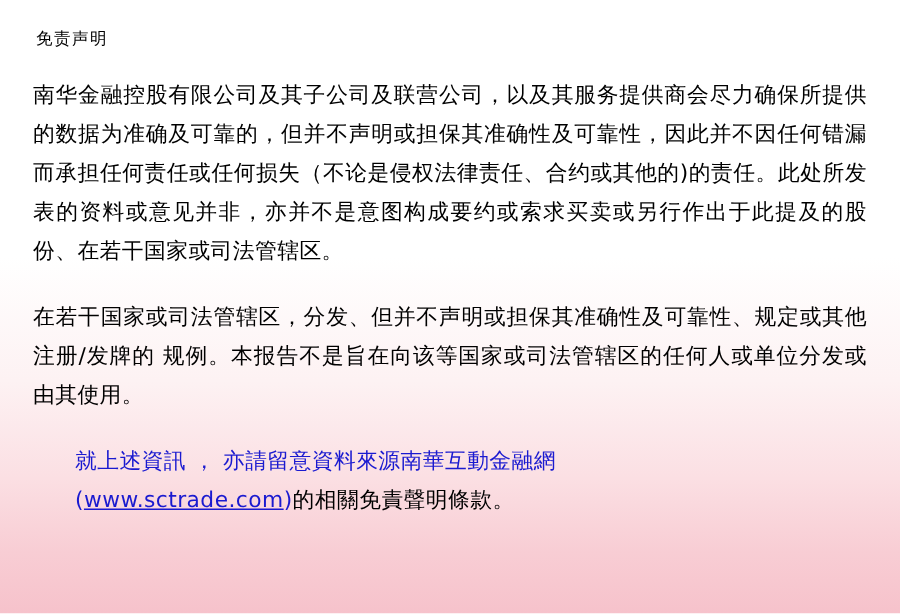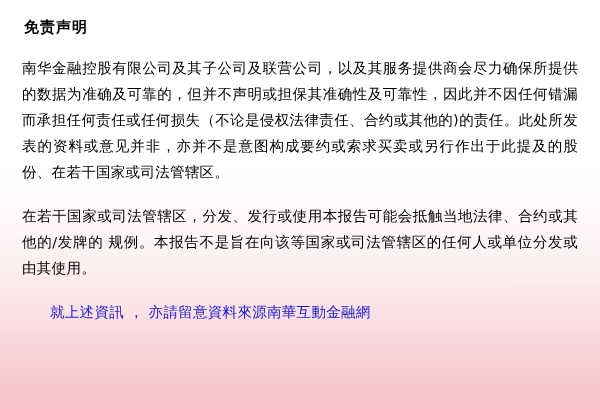--- a/index.html
+++ b/index.html
@@ -14,22 +14,22 @@
   }
   #page {
     position: relative;
     width: 600px;
     height: 409px;
     box-sizing: border-box;
     background: linear-gradient(to bottom, #ffffff 0%, #ffffff 42%, #fdf2f3 62%, #fbdfe3 78%, #f8cdd4 90%, #f6c2cb 100%);
     padding: 16px 22px 0 22px;
   }
   .doc-title {
-    font-size: 15px;
-    font-weight: bold;
+    font-size: 11px;
+    font-weight: normal;
     color: #000000;
     letter-spacing: 1px;
     margin: 2px 0 18px 2px;
   }
   .para {
     font-size: 14.5px;
     line-height: 26px;
     color: #000000;
     text-align: justify;
     margin: 0 0 18px 0;
@@ -54,19 +54,22 @@
 </style>
 </head>
 <body>
 
 <div id="page">
 
   <div class="doc-title">免责声明</div>
 
   <p class="para">南华金融控股有限公司及其子公司及联营公司，以及其服务提供商会尽力确保所提供的数据为准确及可靠的，但并不声明或担保其准确性及可靠性，因此并不因任何错漏而承担任何责任或任何损失（不论是侵权法律责任、合约或其他的)的责任。此处所发表的资料或意见并非，亦并不是意图构成要约或索求买卖或另行作出于此提及的股份、在若干国家或司法管辖区。</p>
 
-  <p class="para">在若干国家或司法管辖区，分发、发行或使用本报告可能会抵触当地法律、合约或其他的/发牌的 规例。本报告不是旨在向该等国家或司法管辖区的任何人或单位分发或由其使用。</p>
+  <p class="para">在若干国家或司法管辖区，分发、但并不声明或担保其准确性及可靠性、规定或其他注册/发牌的 规例。本报告不是旨在向该等国家或司法管辖区的任何人或单位分发或由其使用。</p>
 
   <div class="notice">
     <div>就上述資訊 ， 亦請留意資料來源南華互動金融網</div>
+    <div>
+      <span>(</span><span class="link">www.sctrade.com</span><span>)</span><span class="line2">的相關免責聲明條款。</span>
+    </div>
   </div>
 
 </div>
 
 </body></html>

